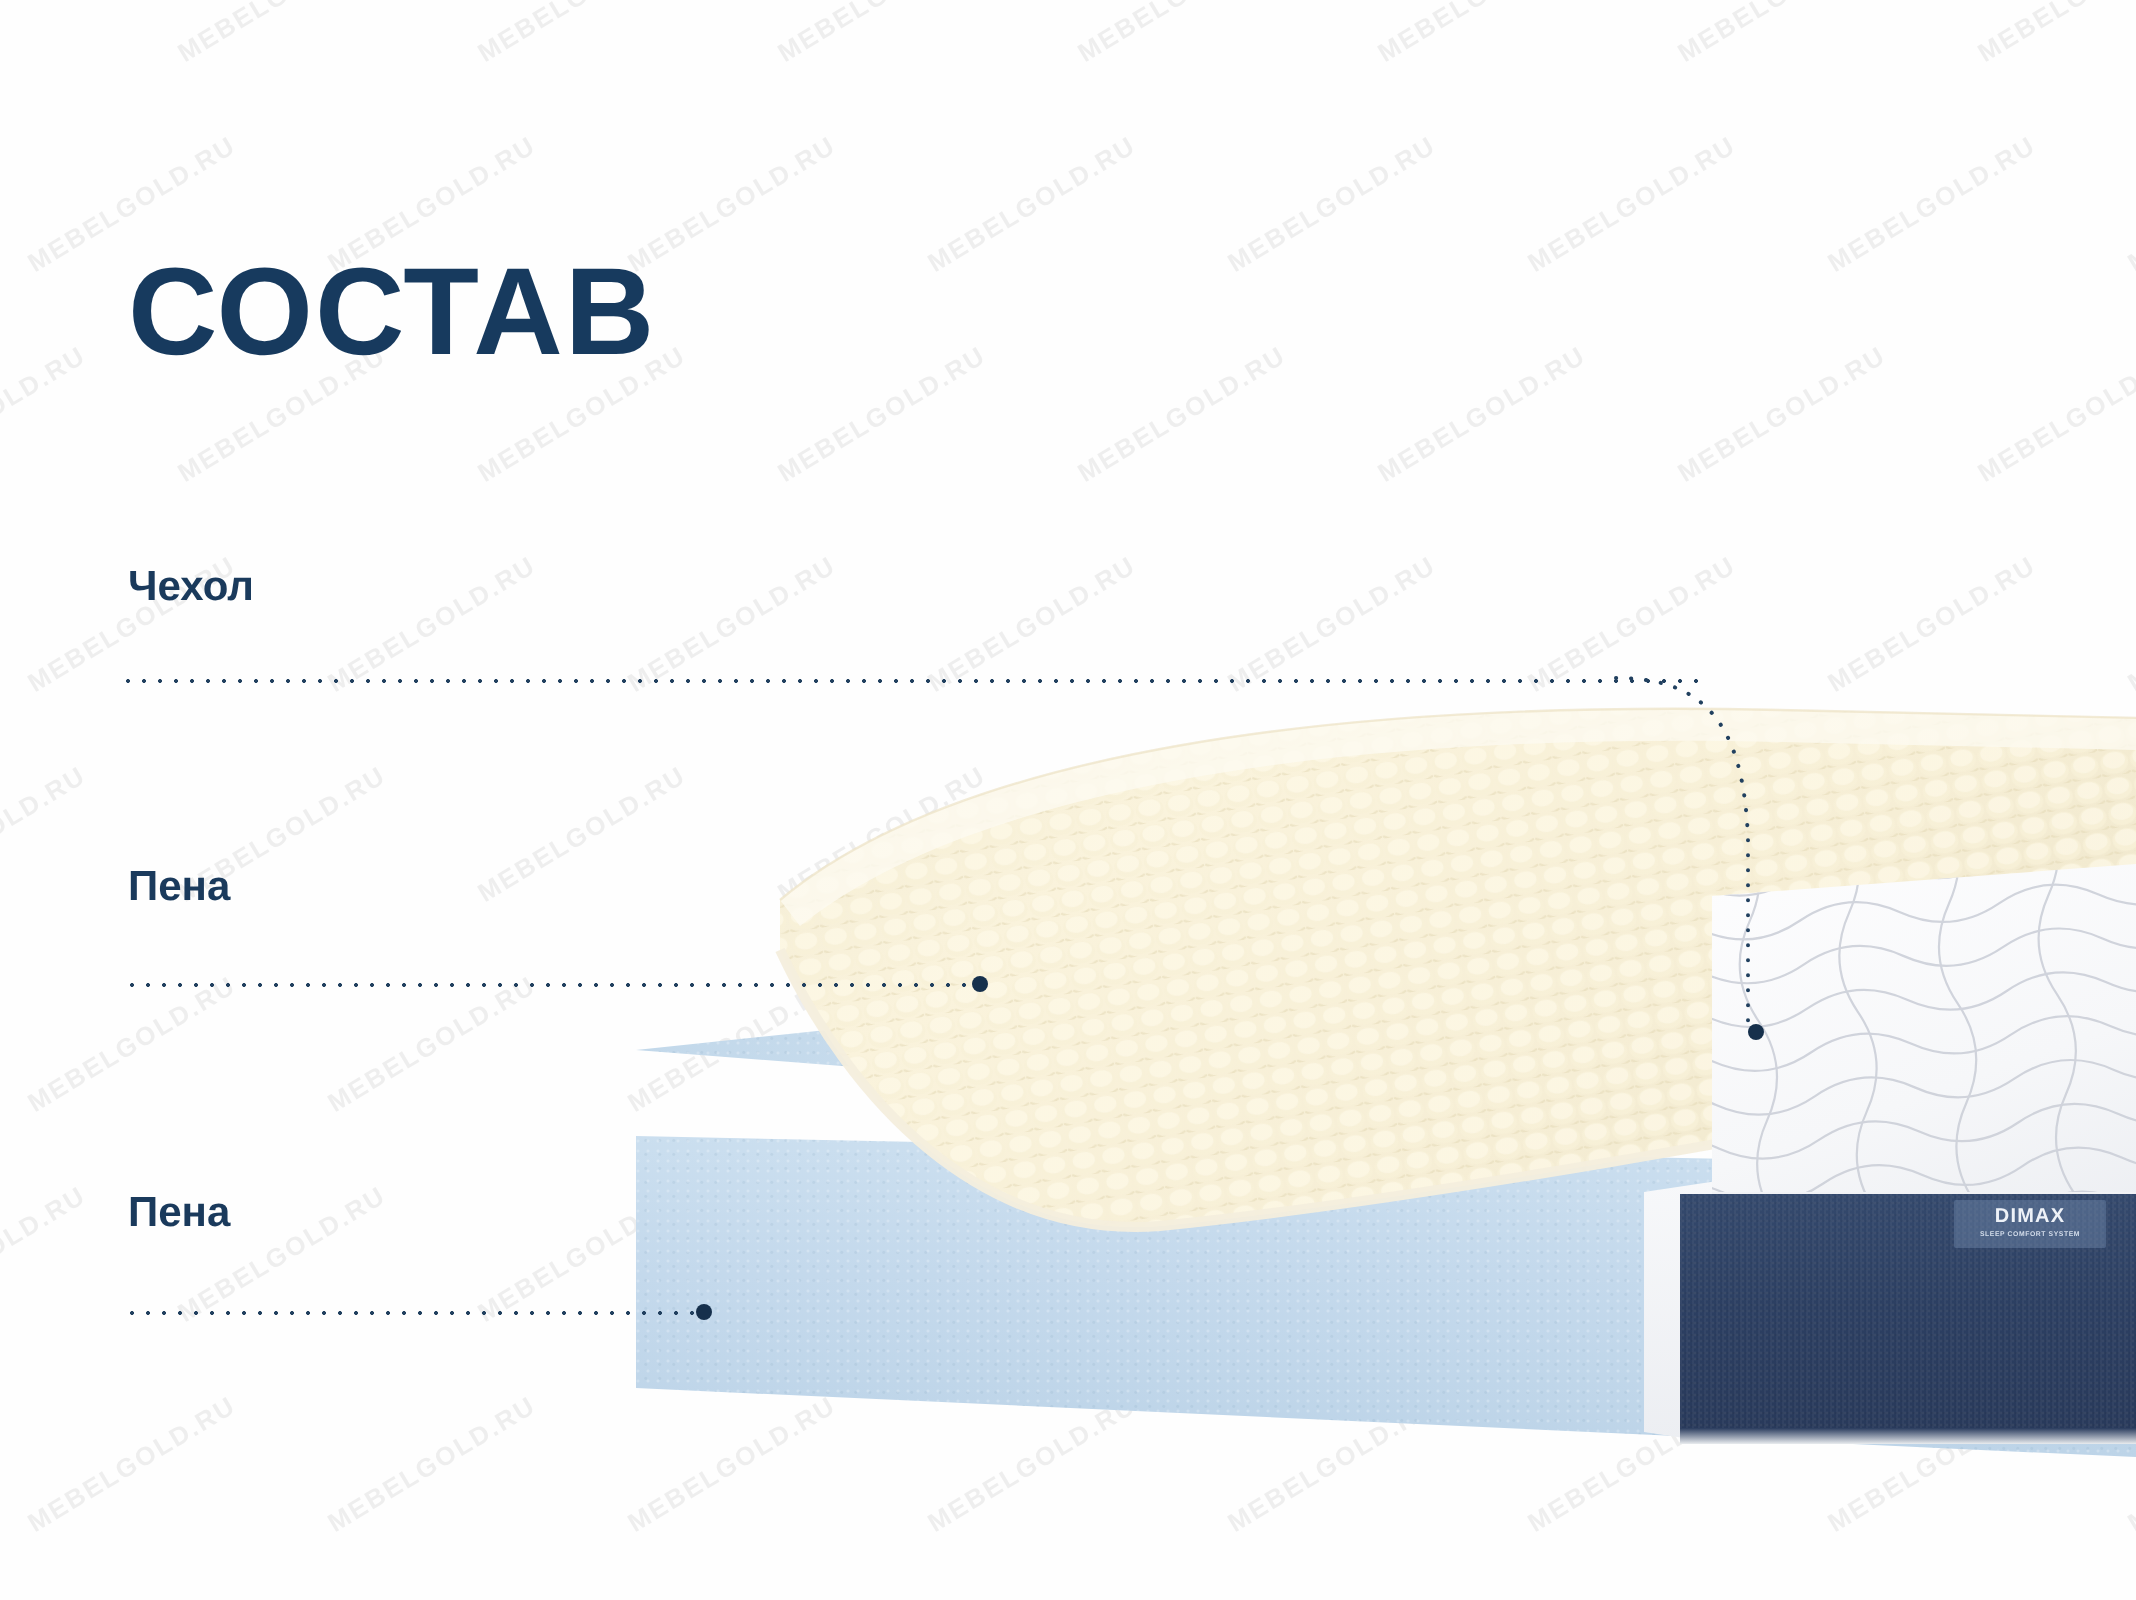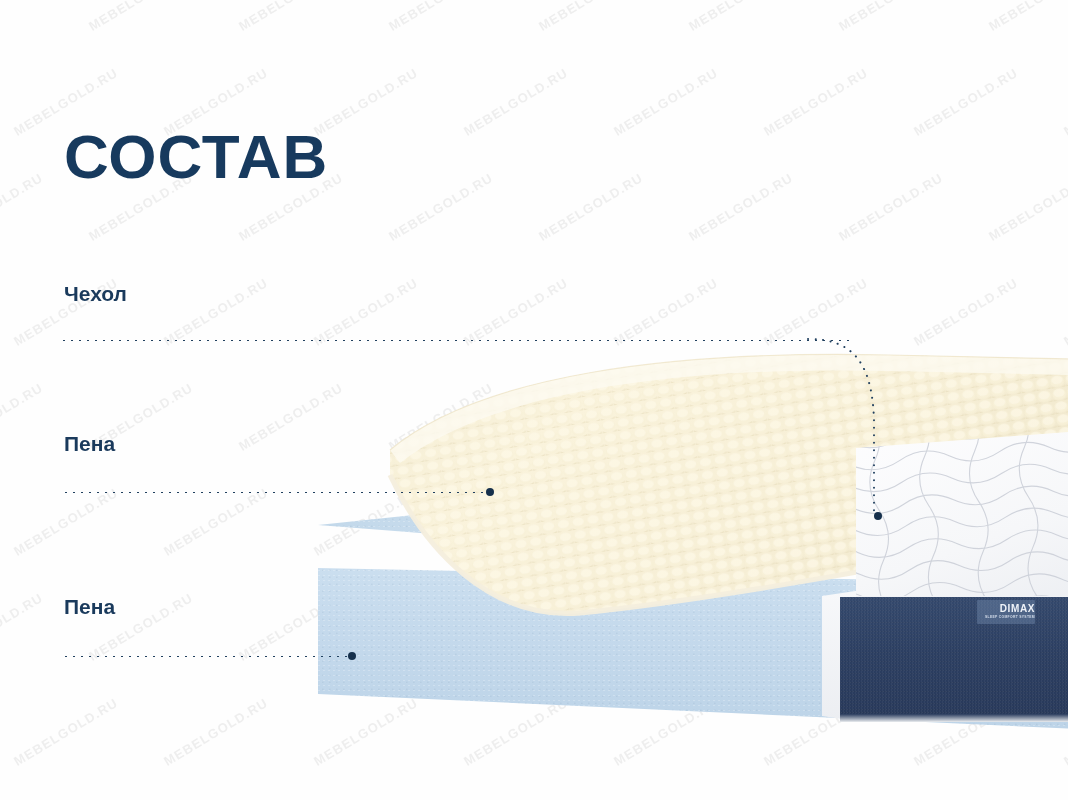--- a/index.html
+++ b/index.html
@@ -112,23 +112,23 @@
   .navy-dot{
     position:absolute;inset:0;
     background-image:radial-gradient(circle, rgba(255,255,255,.07) 0.5px, rgba(0,0,0,0) 0.9px);
     background-size:3px 3px;
   }
   .navy-bottom{
     position:absolute;z-index:15;left:840px;top:714px;width:228px;height:8px;
     background:linear-gradient(180deg,#2a3c5e,#e9ecef);
   }
   .dimax{
-    position:absolute;z-index:16;left:977px;top:600px;width:58px;height:24px;
+    position:absolute;z-index:16;left:977px;top:600px;width:76px;height:24px;
     background:rgba(120,145,180,.40);
-    display:flex;flex-direction:column;align-items:flex-end;justify-content:center;
+    display:flex;flex-direction:column;align-items:center;justify-content:center;
     border-radius:1px;
   }
   .dimax .dm1{font-size:10px;font-weight:700;color:#eef2f8;letter-spacing:.6px;line-height:1;}
   .dimax .dm2{font-size:3.4px;font-weight:700;color:#d3dcea;letter-spacing:.3px;line-height:1;margin-top:2px;}
 
   
   .cover-sliver{
     position:absolute;z-index:13;left:822px;top:590px;width:40px;height:132px;
     background:linear-gradient(180deg,#f7f8fa,#eceef2);
     clip-path:polygon(0 6px,40px 0,40px 132px,0 126px);

